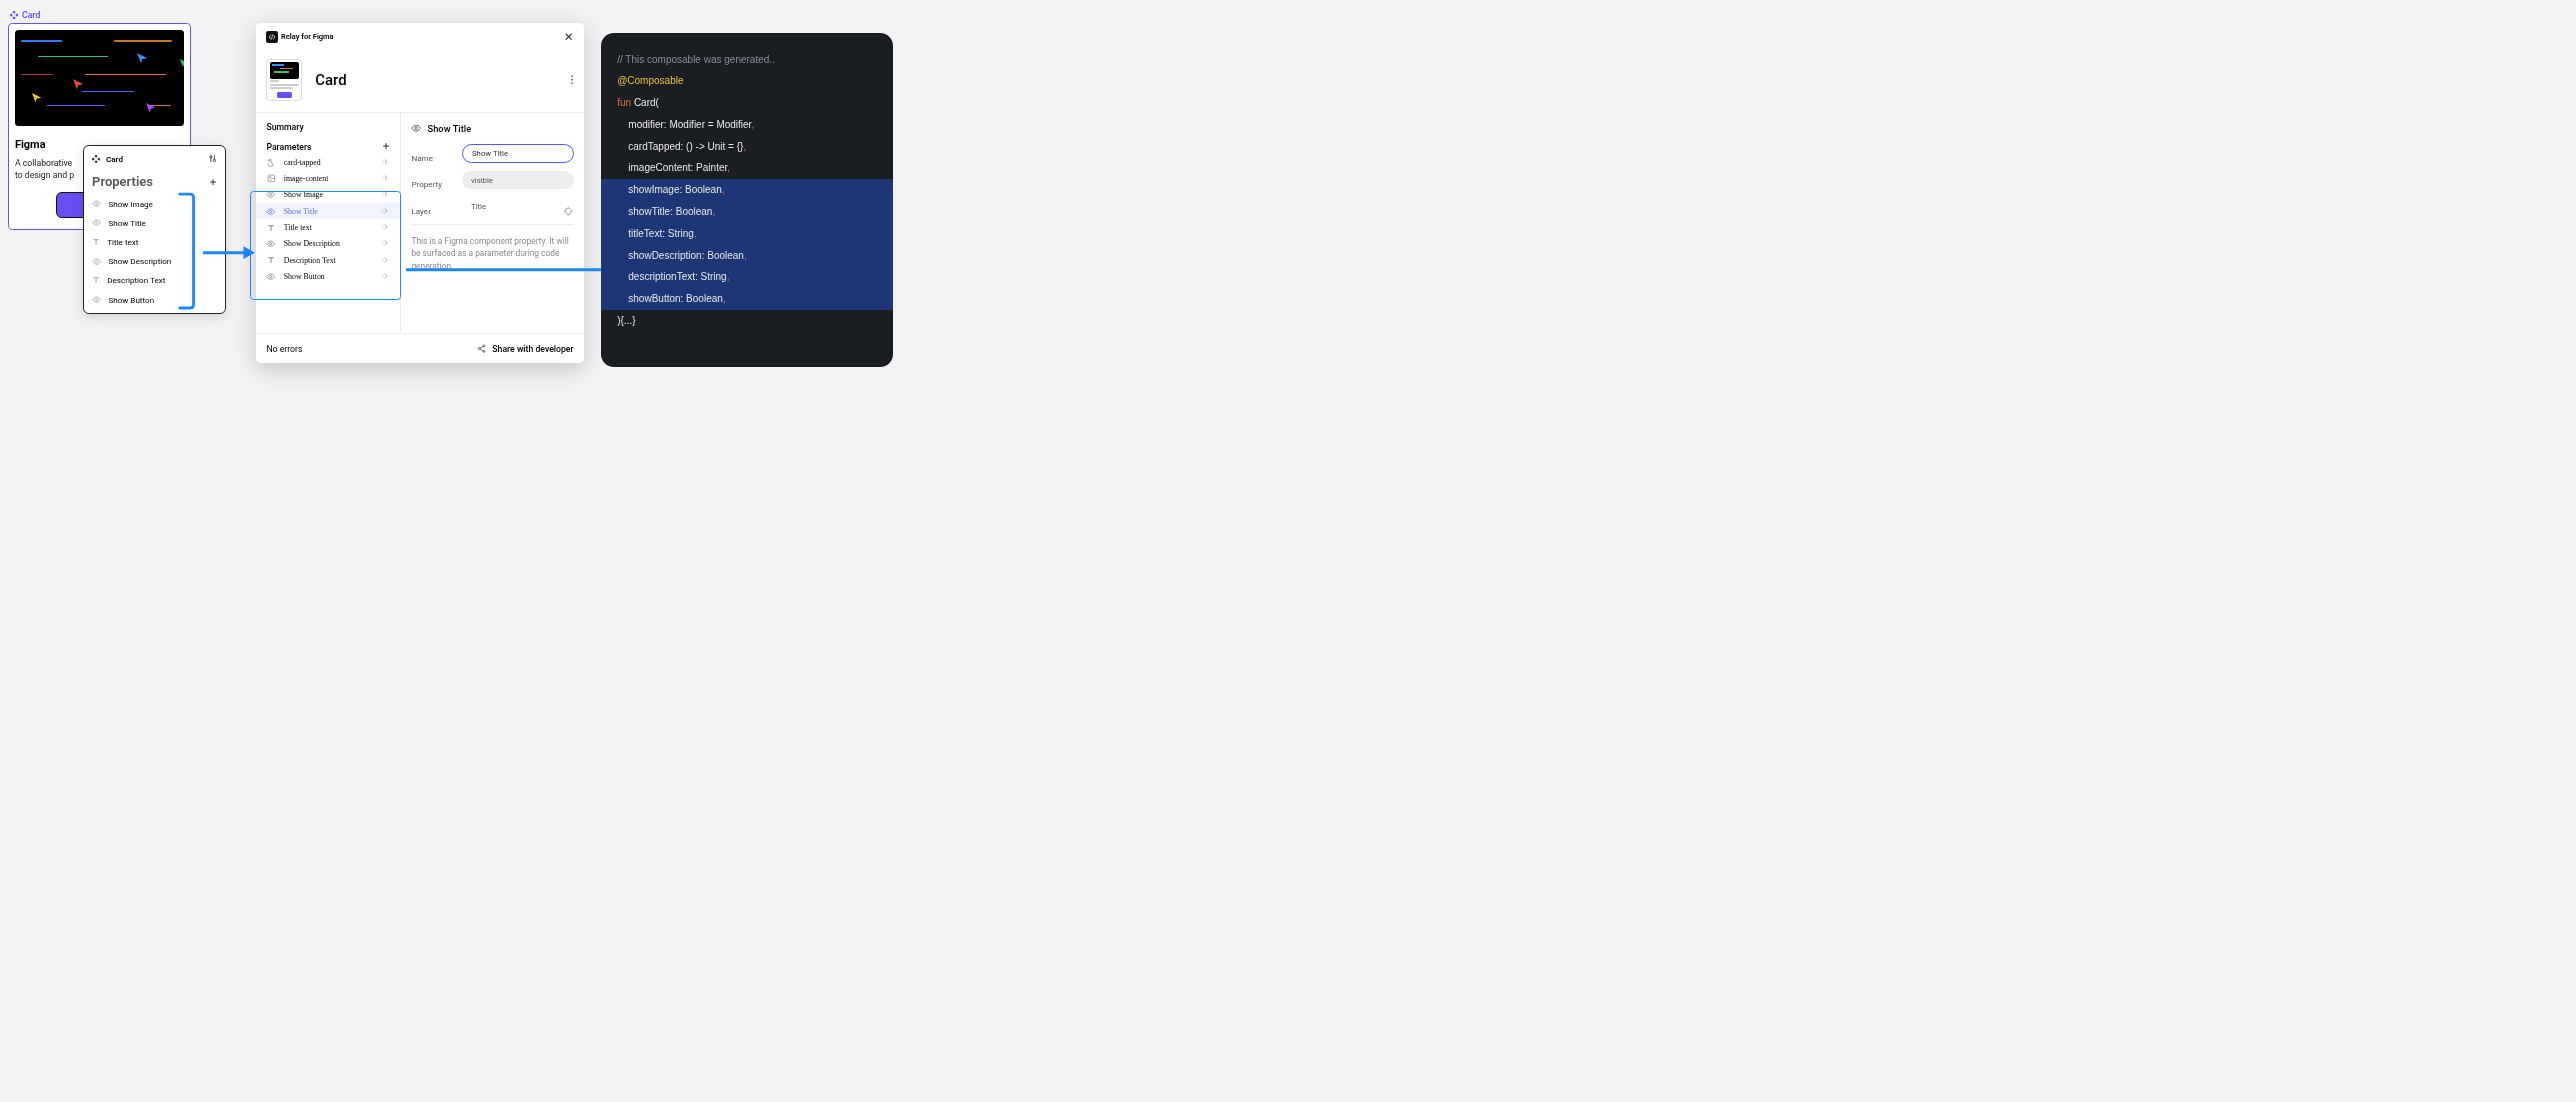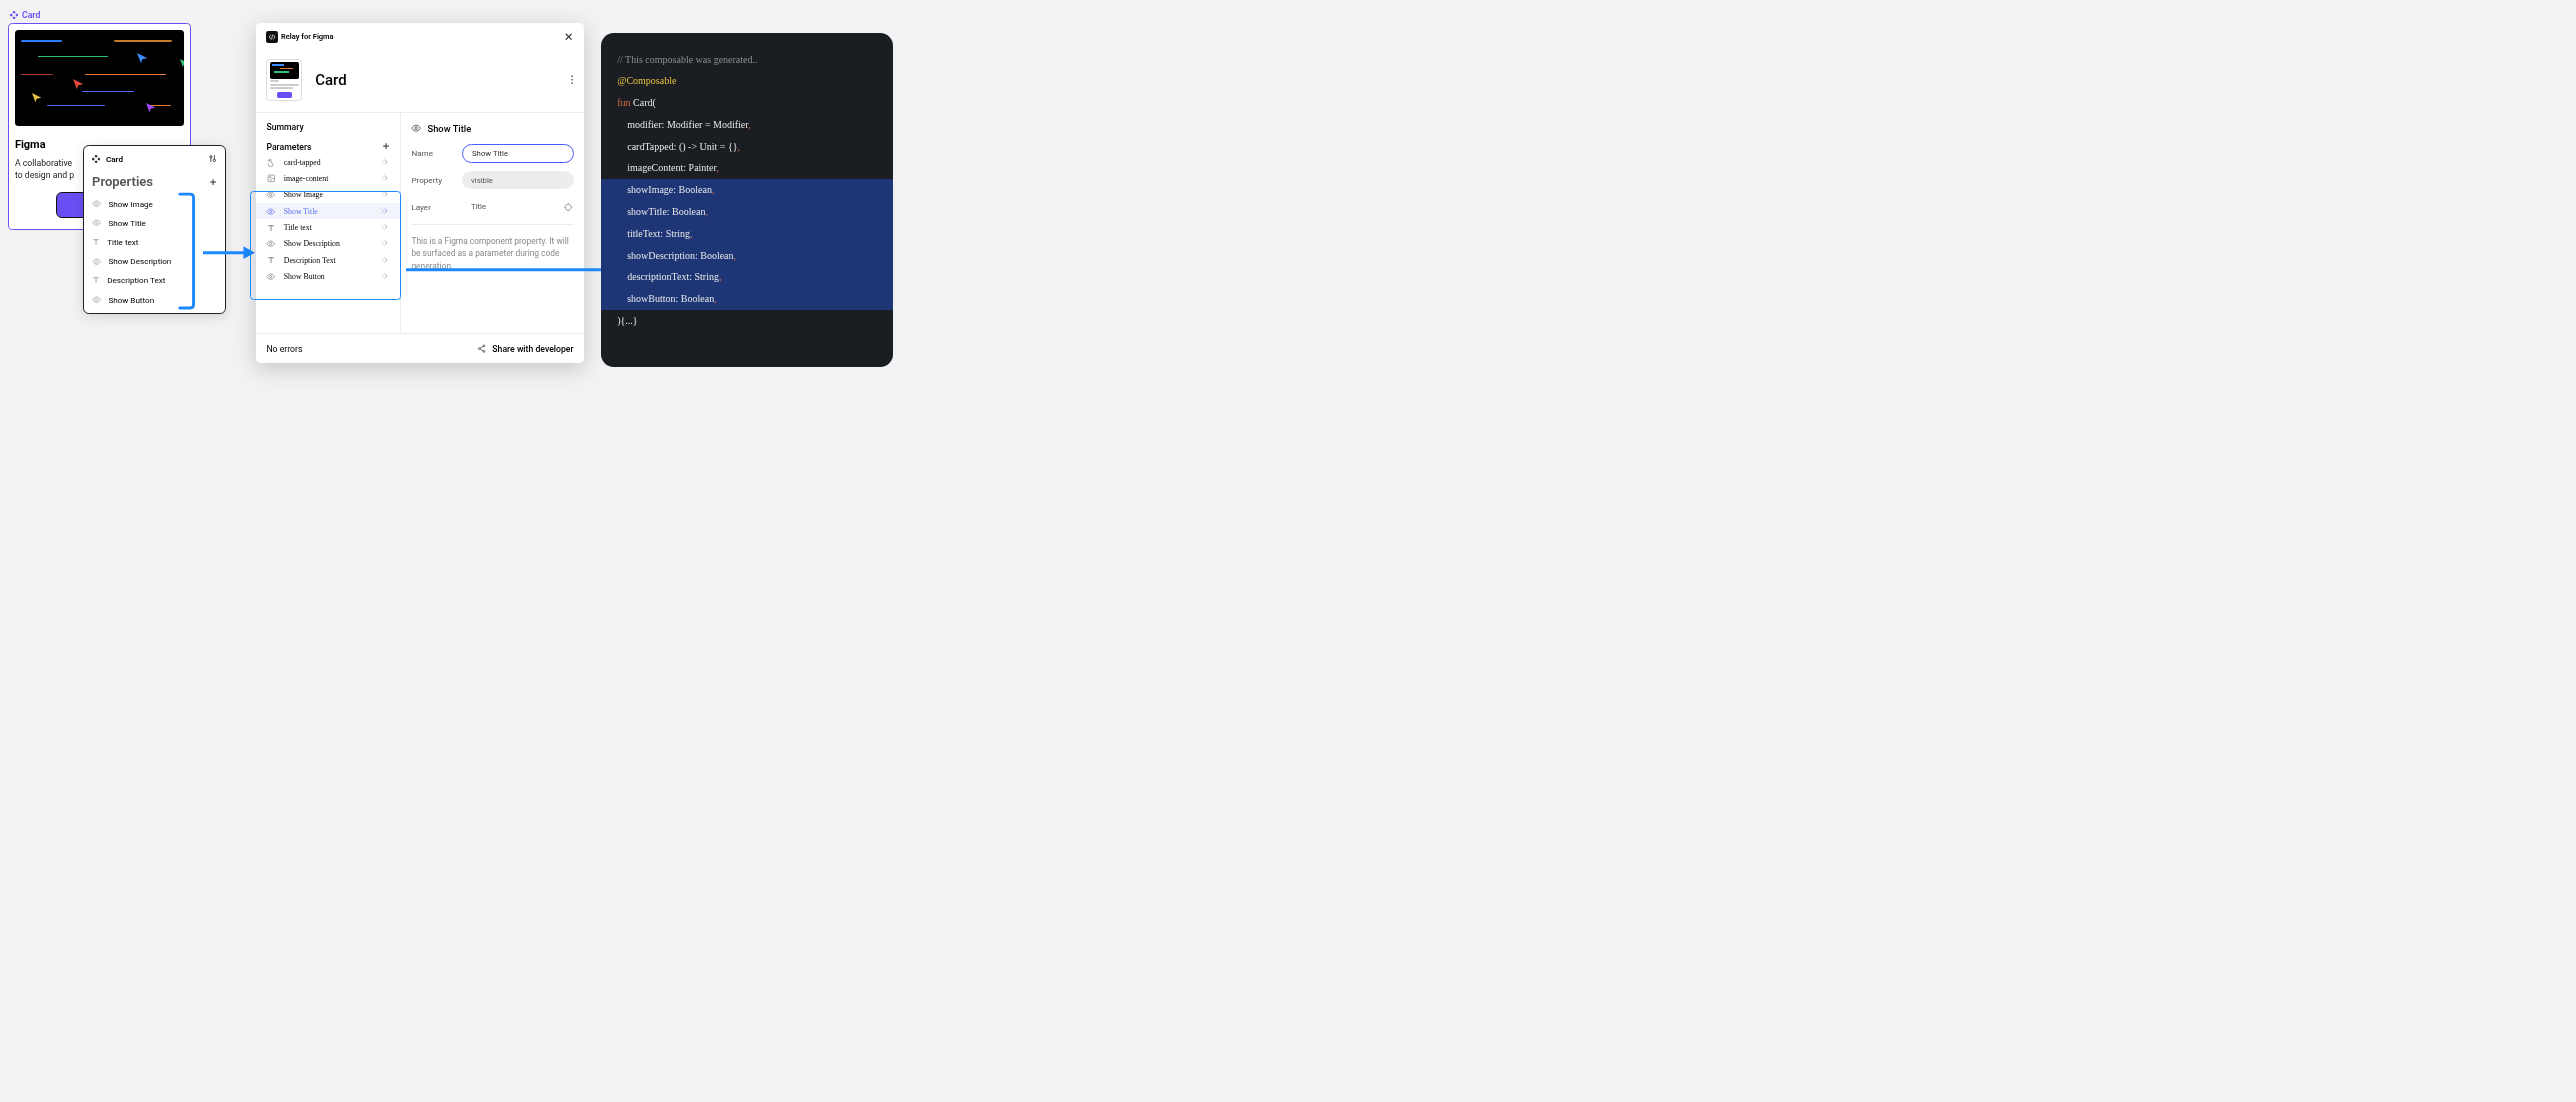--- a/index.html
+++ b/index.html
@@ -150,21 +150,21 @@
 
   
   .blue-box {
     position:absolute;
     border:1.7px solid #1e88ff;
     border-radius:3.5px;
     pointer-events:none;
   }
 
   .relay-right .rr-title { display:flex; align-items:center; gap:5.8px; font-size:9.3px; font-weight:500; margin-bottom:10.4px; }
-  .rr-row { display:flex; align-items:center; gap:9.3px; margin-bottom:8.1px; font-size:8.1px; }
+  .rr-row { display:flex; align-items:flex-end; gap:9.3px; margin-bottom:8.1px; font-size:8.1px; }
   .rr-row label { width:41px; color:#555; }
   .rr-row .pill {
     flex:1; height:18.6px; border-radius:10.4px;
     display:flex; align-items:center; padding:0 9.3px;
     font-size:7.8px;
   }
   .pill.outline { border:0.9px solid #4a5cff; color:#333; }
   .pill.filled  { background:#ecedef; color:#555; }
   .pill.plain   { color:#555; }
   .rr-row .target { color:#888; }
@@ -184,21 +184,21 @@
   .arrow2 { position:absolute; pointer-events:none; }
 
   
   .code-panel {
     position:absolute;
     top: 32.5px; left: 601px;
     width: 292px; height: 334px;
     background:#1a1d21;
     border-radius: 12.8px;
     padding: 16.2px 0;
-    font-family: Liberation Serif, serif;
+    font-family: Liberation Sans, sans-serif;
     font-size: 10px;
     line-height: 1.6;
     color:#e8e8e8;
     overflow:hidden;
   }
   .code-panel .cl { padding: 2.9px 16.2px; white-space:pre; }
   .code-panel .cl.hl { background:#1e3676; }
   .c-comment { color:#8a8f96; }
   .c-ann { color:#e8c241; }
   .c-kw { color:#d96b3e; }

